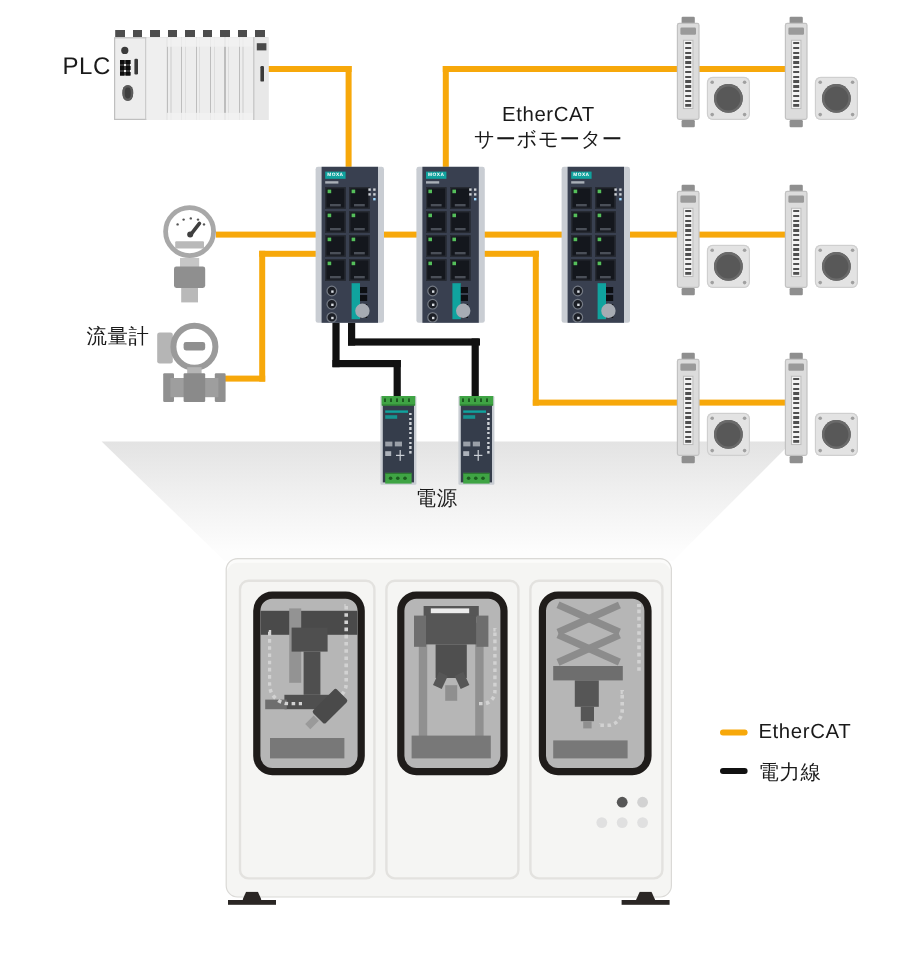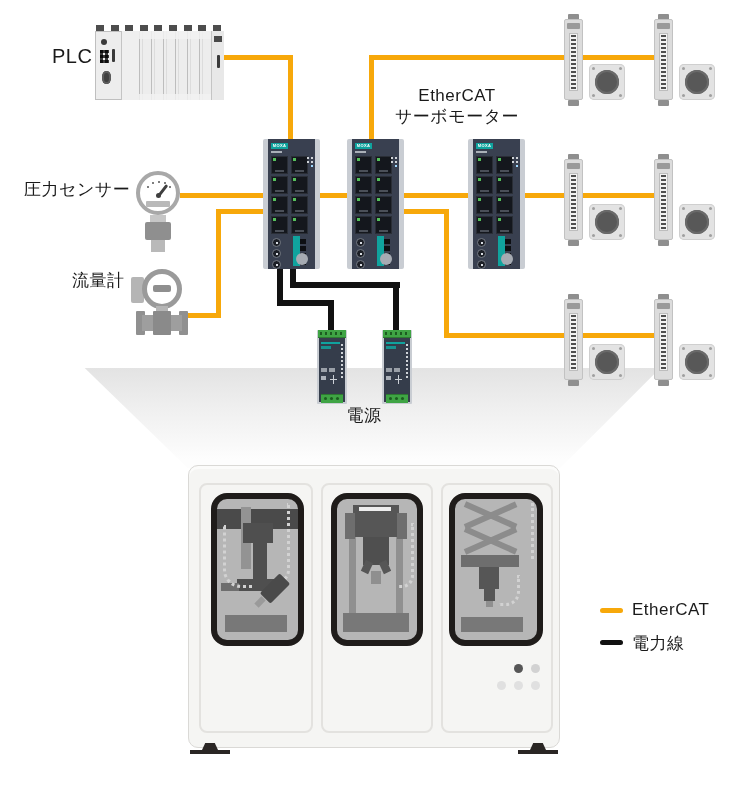--- a/index.html
+++ b/index.html
@@ -430,21 +430,20 @@
     <div class="mdot" style="left:342px;top:198px;background:#d2d2d2;"></div>
     <div class="mdot" style="left:308px;top:215px;background:#e0e0e0;"></div>
     <div class="mdot" style="left:325px;top:215px;background:#e0e0e0;"></div>
     <div class="mdot" style="left:342px;top:215px;background:#e0e0e0;"></div>
   </div>
 
   <div class="foot" style="left:190px;top:750px;"></div>
   <div class="foot" style="left:518px;top:750px;"></div>
 
   <div class="lbl" style="left:52px;top:45px;font-size:20px;">PLC</div>
-  <div class="lbl" style="left:24px;top:178px;">圧力センサー</div>
   <div class="lbl" style="left:72px;top:269px;">流量計</div>
   <div class="lbl center" style="left:382px;top:85px;width:150px;line-height:21px;">
     <span>EtherCAT</span><br>
     <span>サーボモーター</span>
   </div>
   <div class="lbl center" style="left:338px;top:404px;width:52px;">電源</div>
 
   <div class="legend-swatch" style="left:600px;top:608px;background:var(--ethercat,#F7A80A);"></div>
   <div class="lbl" style="left:632px;top:600px;">EtherCAT</div>
   <div class="legend-swatch" style="left:600px;top:640px;background:var(--power_line,#111);"></div>

